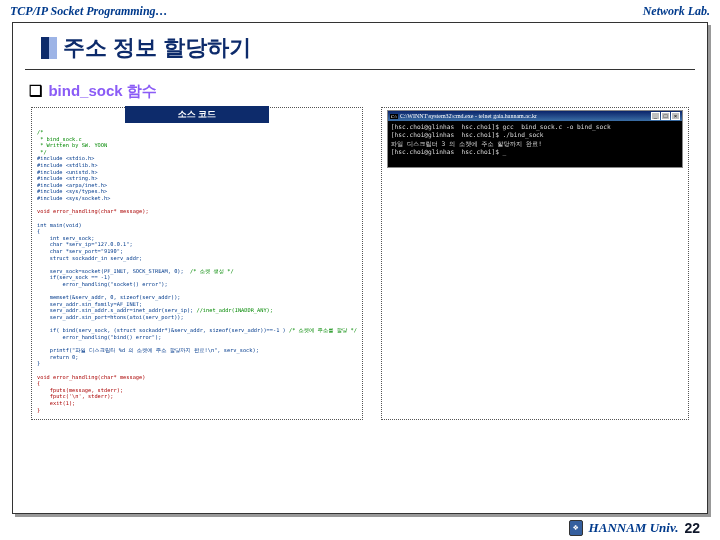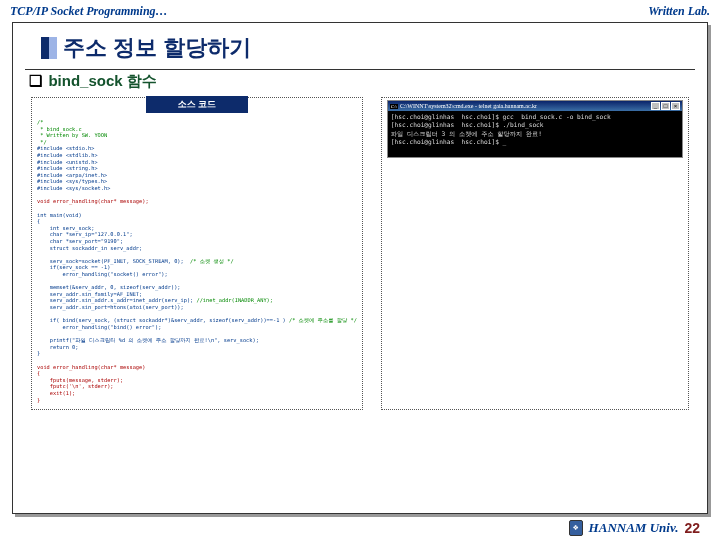--- a/index.html
+++ b/index.html
@@ -10,45 +10,45 @@
     background: #fff;
     font-family: Arial, sans-serif;
     position: relative;
     overflow: hidden;
   }
   .hdr { display: flex; justify-content: space-between; padding: 4px 10px 0; font: italic bold 12px "Comic Sans MS", cursive; color: #003a8c; }
   .frame { position: absolute; left: 12px; right: 12px; top: 22px; bottom: 26px; border: 1px solid #333; box-shadow: 3px 3px 0 #999; background: #fff; padding: 8px 12px 10px; }
   .title-row { display: flex; align-items: center; gap: 6px; border-bottom: 1px solid #333; padding: 2px 16px 6px; }
   .bullet { width: 16px; height: 22px; background: linear-gradient(to right, #0d2b6b 0 8px, #9db4e6 8px); }
   .title { font: bold 22px "Malgun Gothic", sans-serif; color: #0d2b6b; }
-  .sub { margin: 2px 4px 6px; font: bold 15px Arial; color: #14532d; }
+  .sub { margin: 12px 4px 6px; font: bold 15px Arial; color: #8b5cf6; }
   .bullet-sq::before { content: "❑"; margin-right: 6px; color: #000; }
   .cols { display: flex; gap: 18px; margin: 0 6px; }
   .col { flex: 1; border: 1.5px dotted #555; background: #fff; padding: 0 3px 4px; }
-  .tab { width: 102px; margin: -2px auto 4px; background: #0d2b6b; color: #fff; font: bold 9px "Malgun Gothic"; text-align: center; padding: 2px 0; }
+  .tab { width: 144px; margin: -2px auto 4px; background: #0d2b6b; color: #fff; font: bold 9px "Malgun Gothic"; text-align: center; padding: 2px 0; }
   .code { font: 5.3px/1.25 Consolas, monospace; color: #003a8c; white-space: pre; padding: 2px; }
   .code .g { color: #008800; }
   .code .r { color: #a00; }
   .term { background: #d4d0c8; border: 1px solid #888; margin: 2px; font: 6px Tahoma; }
   .term-tb { background: linear-gradient(#0a246a,#3b6ea5); color: #fff; padding: 1px 2px; display: flex; align-items: center; }
   .term-tb .tt { flex: 1; white-space: nowrap; overflow: hidden; font-size: 6px; }
   .term-btns { display: flex; gap: 1px; }
   .term-btn { width: 9px; height: 8px; background: #c0c0c0; border: 1px solid #fff; font: 6px/6px Arial; text-align: center; color: #000; }
   .term-body { background: #000; color: #ddd; font: 6.2px/1.35 Consolas, monospace; white-space: pre; padding: 2px 3px 6px; min-height: 46px; }
   .footer { position: absolute; right: 20px; bottom: 4px; display: flex; align-items: center; gap: 6px; }
   .logo { width: 14px; height: 16px; background: #355f9e; border: 1px solid #333; border-radius: 2px; display:flex;align-items:center;justify-content:center;color:#fff;font:7px Arial; }
   .univ { font: italic bold 13px "Comic Sans MS"; color: #003a8c; }
-  .pnum { font: bold 14px Arial; color: #7f1d1d; }
+  .pnum { font: bold 14px Arial; color: #0f172a; }
 </style>
 </head>
 <body>
 
 <div class="hdr">
   <span>TCP/IP Socket Programming…</span>
-  <span>Written Lab.</span>
+  <span>Network Lab.</span>
 </div>
 
 <div class="frame">
   <div class="title-row">
     <div class="bullet"></div>
     <div class="title">주소 정보 할당하기</div>
   </div>
   <div class="sub bullet-sq">bind_sock 함수</div>
 
   <div class="cols">

